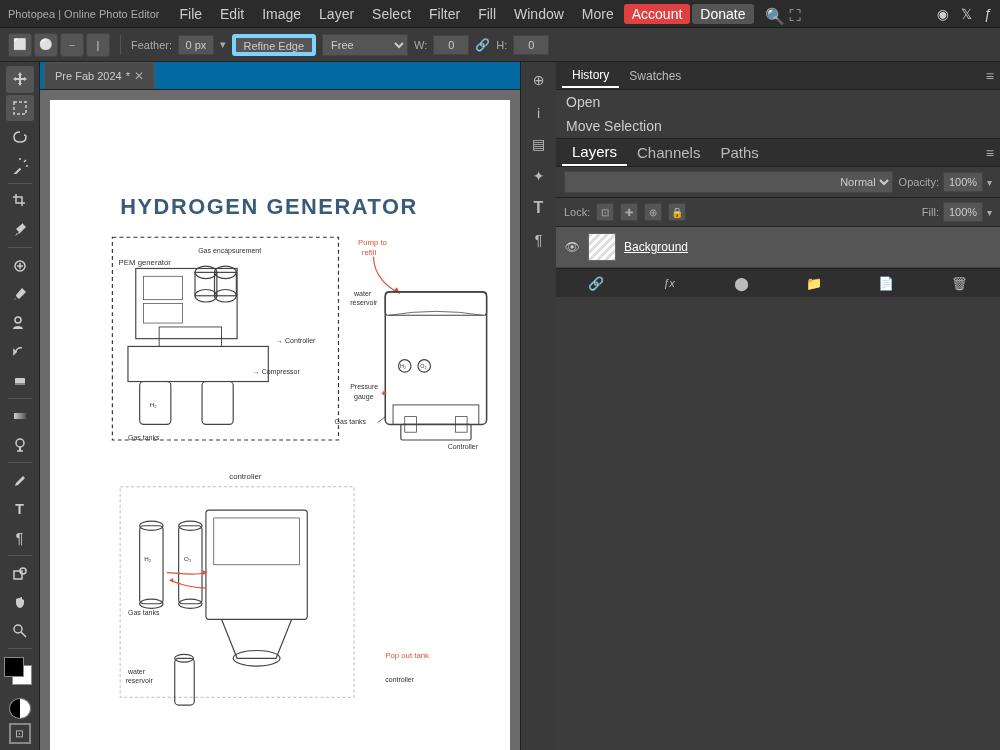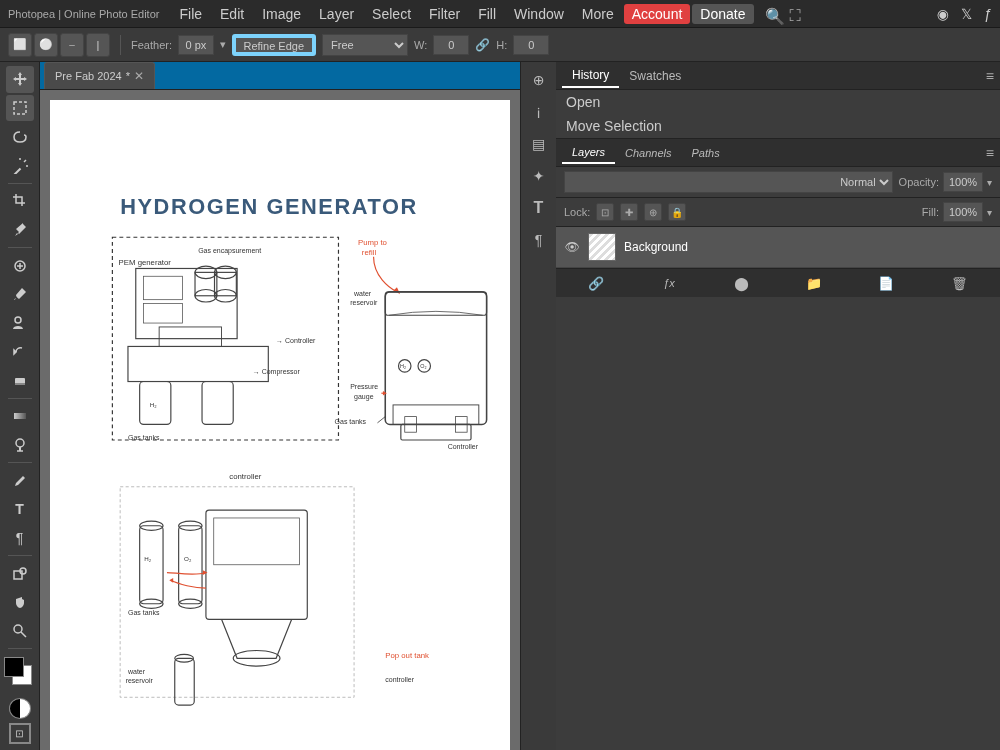--- a/index.html
+++ b/index.html
@@ -64,38 +64,38 @@
     #history-panel { background: #3c3c3c; border-bottom: 1px solid #222; }
     .panel-tabs { display: flex; align-items: center; background: #2f2f2f; border-bottom: 1px solid #222; height: 28px; padding: 0 6px; }
     .panel-tab { padding: 4px 10px; font-size: 12px; color: #bbb; cursor: pointer; border-radius: 3px 3px 0 0; }
     .panel-tab.active { color: #fff; border-bottom: 2px solid #fff; }
     .panel-menu-btn { margin-left: auto; color: #aaa; cursor: pointer; font-size: 14px; }
     .history-item { padding: 4px 10px; font-size: 14px; color: #ccc; cursor: pointer; }
 
     
     #layers-panel { flex: 1; display: flex; flex-direction: column; background: #3c3c3c; }
     .layers-tabs { display: flex; align-items: center; background: #2f2f2f; border-bottom: 1px solid #222; height: 28px; padding: 0 6px; }
-    .layers-tab { padding: 4px 10px; font-size: 11px; color: #bbb; cursor: pointer; font-style: italic; }
+    .layers-tab { padding: 4px 10px; font-size: 15px; color: #bbb; cursor: pointer; }
     .layers-tab.active { color: #fff; border-bottom: 2px solid #fff; }
     .layers-controls { display: flex; align-items: center; padding: 4px 8px; gap: 6px; border-bottom: 1px solid #222; }
     .blend-select { flex: 1; height: 22px; background: #555; border: 1px solid #444; color: #ccc; font-size: 11px; text-align: right; }
     .opacity-control { display: flex; align-items: center; gap: 4px; }
     .opacity-input { width: 40px; height: 20px; background: #555; border: 1px solid #444; color: #ccc; font-size: 11px; text-align: center; }
     .opacity-arrow { color: #aaa; cursor: pointer; font-size: 10px; }
     .lock-controls { display: flex; align-items: center; padding: 4px 8px; gap: 6px; border-bottom: 1px solid #222; font-size: 11px; color: #aaa; }
     .lock-icon { width: 18px; height: 18px; background: #555; border: 1px solid #444; border-radius: 2px; display: flex; align-items: center; justify-content: center; font-size: 10px; cursor: pointer; }
     .fill-control { display: flex; align-items: center; gap: 4px; margin-left: auto; }
     .fill-input { width: 40px; height: 20px; background: #555; border: 1px solid #444; color: #ccc; font-size: 11px; text-align: center; }
 
     
     .layer-item { display: flex; align-items: center; padding: 6px 8px; gap: 8px; cursor: pointer; background: #555; border-bottom: 1px solid #444; }
     .layer-vis { width: 16px; height: 16px; display: flex; align-items: center; justify-content: center; cursor: pointer; color: #ccc; }
     .layer-thumb { width: 28px; height: 28px; background: #888; border: 1px solid #666; display: flex; align-items: center; justify-content: center; overflow: hidden; }
     .layer-thumb-inner { width: 100%; height: 100%; background: linear-gradient(135deg, #ddd 25%, #fff 25%, #fff 50%, #ddd 50%, #ddd 75%, #fff 75%); background-size: 8px 8px; }
-    .layer-name { flex: 1; font-size: 12px; color: #fff; }
+    .layer-name { flex: 1; font-size: 12px; color: #fff; text-decoration: underline; }
 
     
     .layers-bottom { display: flex; align-items: center; justify-content: space-around; padding: 4px; background: #2f2f2f; border-top: 1px solid #222; }
     .lb-btn { width: 20px; height: 20px; display: flex; align-items: center; justify-content: center; color: #bbb; cursor: pointer; font-size: 13px; }
 
     
     #css-indicator { display: flex; align-items: center; padding: 2px 8px; font-size: 11px; color: #aaa; border-top: 1px solid #222; background: #2f2f2f; }
   </style>
 </head>
 <body>

